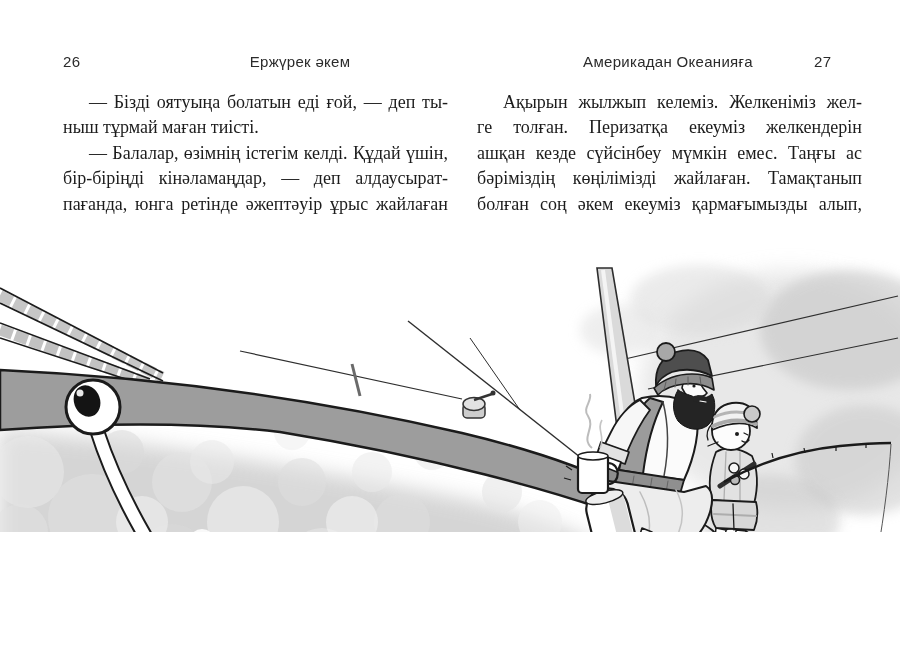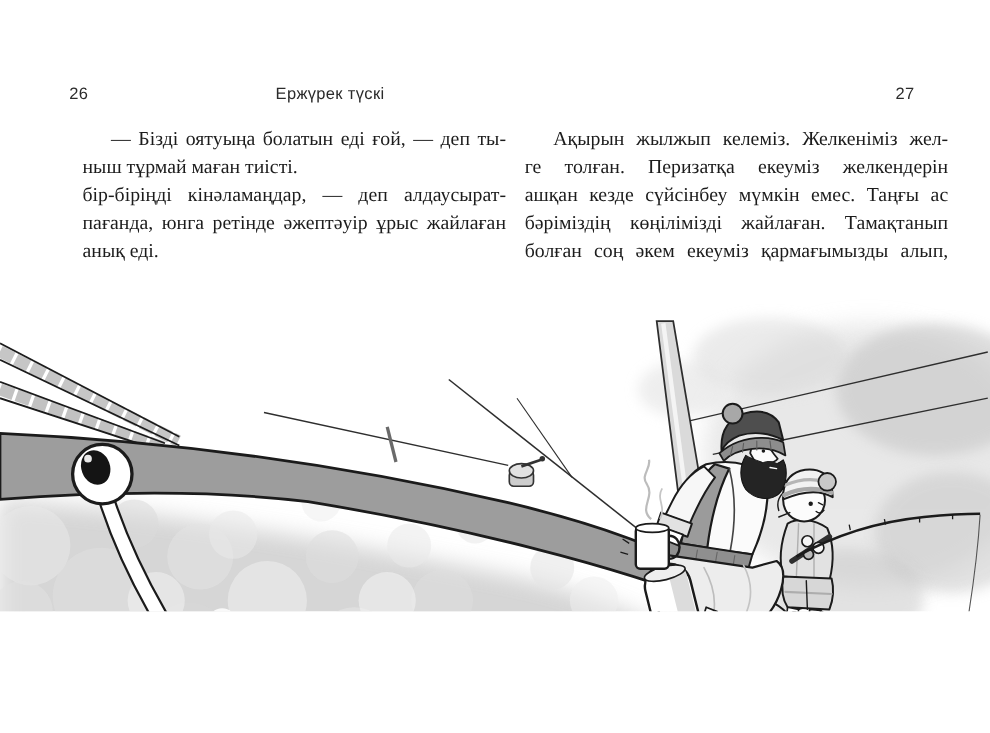--- a/index.html
+++ b/index.html
@@ -1,46 +1,47 @@
 <!DOCTYPE html>
 <html><head>
 <meta charset="utf-8">
 <style>
   html,body{margin:0;padding:0;background:#ffffff;}
   .page{position:relative;width:900px;height:532px;background:#ffffff;overflow:hidden;
-        font-family:"Liberation Serif",serif;color:#1c1c1c;margin-top:24px;}
+        font-family:"Liberation Serif",serif;color:#1c1c1c;}
   .runhead{position:absolute;top:53px;font-family:"Liberation Sans",sans-serif;
            font-size:15px;color:#2b2b2b;letter-spacing:.3px;}
   .pn-left{left:63px;}
   .hd-left{left:170px;width:260px;text-align:center;}
   .hd-right{left:538px;width:260px;text-align:center;}
   .pn-right{left:814px;}
   .textcol{position:absolute;top:90px;width:385px;font-size:18px;line-height:25.4px;}
-  .col-left{left:75px;}
+  .col-left{left:63px;}
   .col-right{left:477px;}
   .line{text-align:justify;text-align-last:justify;}
   .line.last{text-align-last:left;}
   .line.first{text-indent:26px;}
   svg.illu{position:absolute;left:0;top:0;}
 </style>
 </head>
 <body>
 
 <div class="page">
 
   <div class="runhead pn-left">26</div>
-  <div class="runhead hd-left">Ержүрек түскі</div>
+  <div class="runhead hd-left">Ержүрек әкем</div>
+  <div class="runhead hd-right">Америкадан Океанияға</div>
   <div class="runhead pn-right">27</div>
 
   <div class="textcol col-left">
     <div class="line first j">— Бізді оятуыңа болатын еді ғой, — деп ты-</div>
     <div class="line last">ныш тұрмай маған тиісті.</div>
+    <div class="line first">— Балалар, өзімнің істегім келді. Құдай үшін,</div>
     <div class="line">бір-біріңді кінәламаңдар, — деп алдаусырат-</div>
     <div class="line">пағанда, юнга ретінде әжептәуір ұрыс жайлаған</div>
-    <div class="line last">анық еді.</div>
   </div>
 
   <div class="textcol col-right">
     <div class="line first">Ақырын жылжып келеміз. Желкеніміз жел-</div>
     <div class="line">ге толған. Перизатқа екеуміз желкендерін</div>
     <div class="line">ашқан кезде сүйсінбеу мүмкін емес. Таңғы ас</div>
     <div class="line">бәріміздің көңілімізді жайлаған. Тамақтанып</div>
     <div class="line">болған соң әкем екеуміз қармағымызды алып,</div>
   </div>
 

